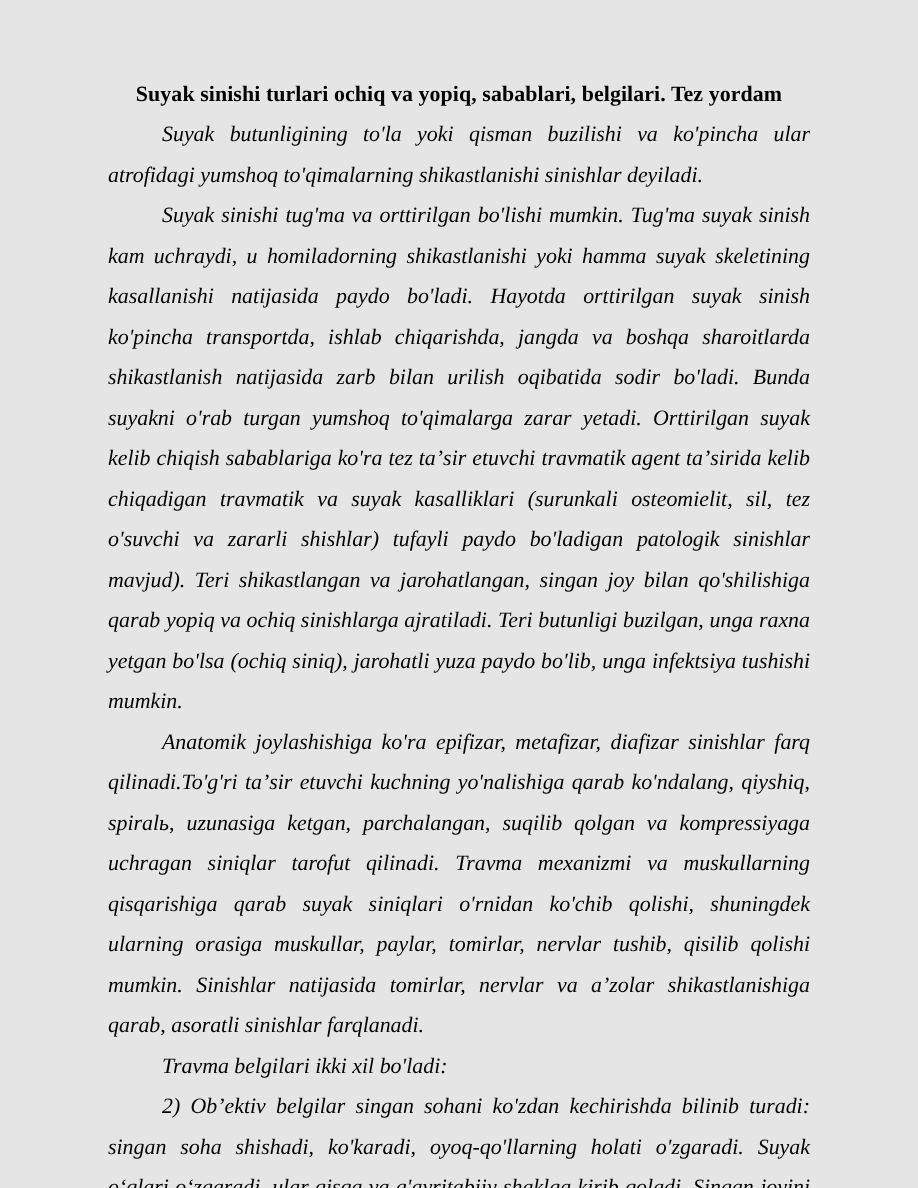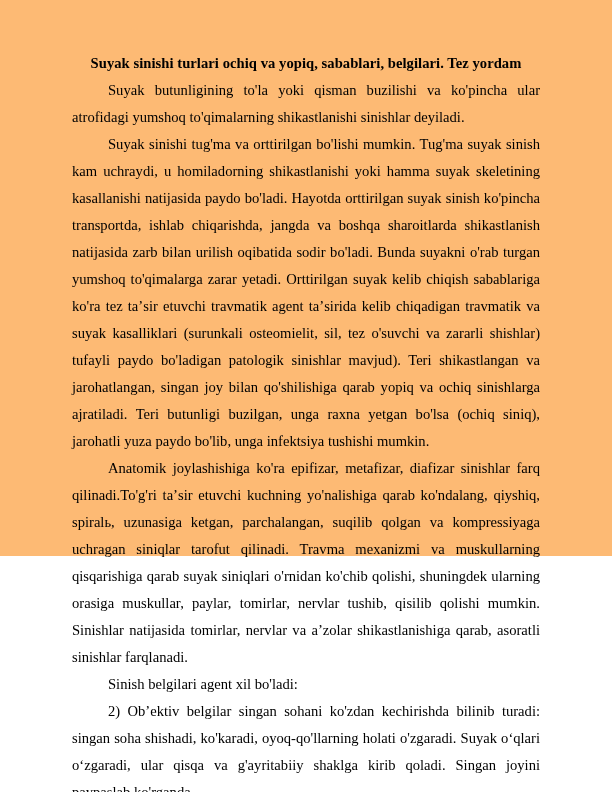--- a/index.html
+++ b/index.html
@@ -11,22 +11,22 @@
     width: 612px;
     height: 792px;
     overflow: hidden;
     font-family: "Liberation Serif", "DejaVu Serif", serif;
     color: #000000;
     -webkit-font-smoothing: antialiased;
   }
   .page {
     position: relative;
     width: 612px;
-    height: 556px;
-    background: #fdba74;
+    height: 792px;
+    background: #e5e5e5;
     box-sizing: border-box;
   }
   .content {
     position: absolute;
     left: 72px;
     top: 50px;
     width: 468px;
   }
   .doc-title {
     font-size: 14.6px;
@@ -38,35 +38,36 @@
   }
   p.para {
     font-size: 14.6px;
     line-height: 27px;
     text-align: justify;
     text-justify: inter-word;
     margin: 0;
     text-indent: 36px;
     hyphens: none;
     word-spacing: 0px;
+    font-style: italic;
   }
 </style>
 </head>
 <body>
 
 <div class="page">
   <div class="content">
 
     <h1 class="doc-title">Suyak sinishi turlari ochiq va yopiq, sabablari, belgilari. Tez yordam</h1>
 
     <p class="para">Suyak butunligining to'la yoki qisman buzilishi va ko'pincha ular atrofidagi yumshoq to'qimalarning shikastlanishi sinishlar deyiladi.</p>
 
     <p class="para">Suyak sinishi tug'ma va orttirilgan bo'lishi mumkin. Tug'ma suyak sinish kam uchraydi, u homiladorning shikastlanishi yoki hamma suyak skeletining kasallanishi natijasida paydo bo'ladi. Hayotda orttirilgan suyak sinish ko'pincha transportda, ishlab chiqarishda, jangda va boshqa sharoitlarda shikastlanish natijasida zarb bilan urilish oqibatida sodir bo'ladi. Bunda suyakni o'rab turgan yumshoq to'qimalarga zarar yetadi. Orttirilgan suyak kelib chiqish sabablariga ko'ra tez taʼsir etuvchi travmatik agent taʼsirida kelib chiqadigan travmatik va suyak kasalliklari (surunkali osteomielit, sil, tez o'suvchi va zararli shishlar) tufayli paydo bo'ladigan patologik sinishlar mavjud). Teri shikastlangan va jarohatlangan, singan joy bilan qo'shilishiga qarab yopiq va ochiq sinishlarga ajratiladi. Teri butunligi buzilgan, unga raxna yetgan bo'lsa (ochiq siniq), jarohatli yuza paydo bo'lib, unga infektsiya tushishi mumkin.</p>
 
     <p class="para">Anatomik joylashishiga ko'ra epifizar, metafizar, diafizar sinishlar farq qilinadi.To'g'ri taʼsir etuvchi kuchning yo'nalishiga qarab ko'ndalang, qiyshiq, spiralь, uzunasiga ketgan, parchalangan, suqilib qolgan va kompressiyaga uchragan siniqlar tarofut qilinadi. Travma mexanizmi va muskullarning qisqarishiga qarab suyak siniqlari o'rnidan ko'chib qolishi, shuningdek ularning orasiga muskullar, paylar, tomirlar, nervlar tushib, qisilib qolishi mumkin. Sinishlar natijasida tomirlar, nervlar va aʼzolar shikastlanishiga qarab, asoratli sinishlar farqlanadi.</p>
 
-    <p class="para">Sinish belgilari agent xil bo'ladi:</p>
+    <p class="para">Travma belgilari ikki xil bo'ladi:</p>
 
 
     <p class="para">2) Obʼektiv belgilar singan sohani ko'zdan kechirishda bilinib turadi: singan soha shishadi, ko'karadi, oyoq-qo'llarning holati o'zgaradi. Suyak oʻqlari oʻzgaradi, ular qisqa va g'ayritabiiy shaklga kirib qoladi. Singan joyini paypaslab ko'rganda,</p>
 
   </div>
 </div>
 
 </body></html>

